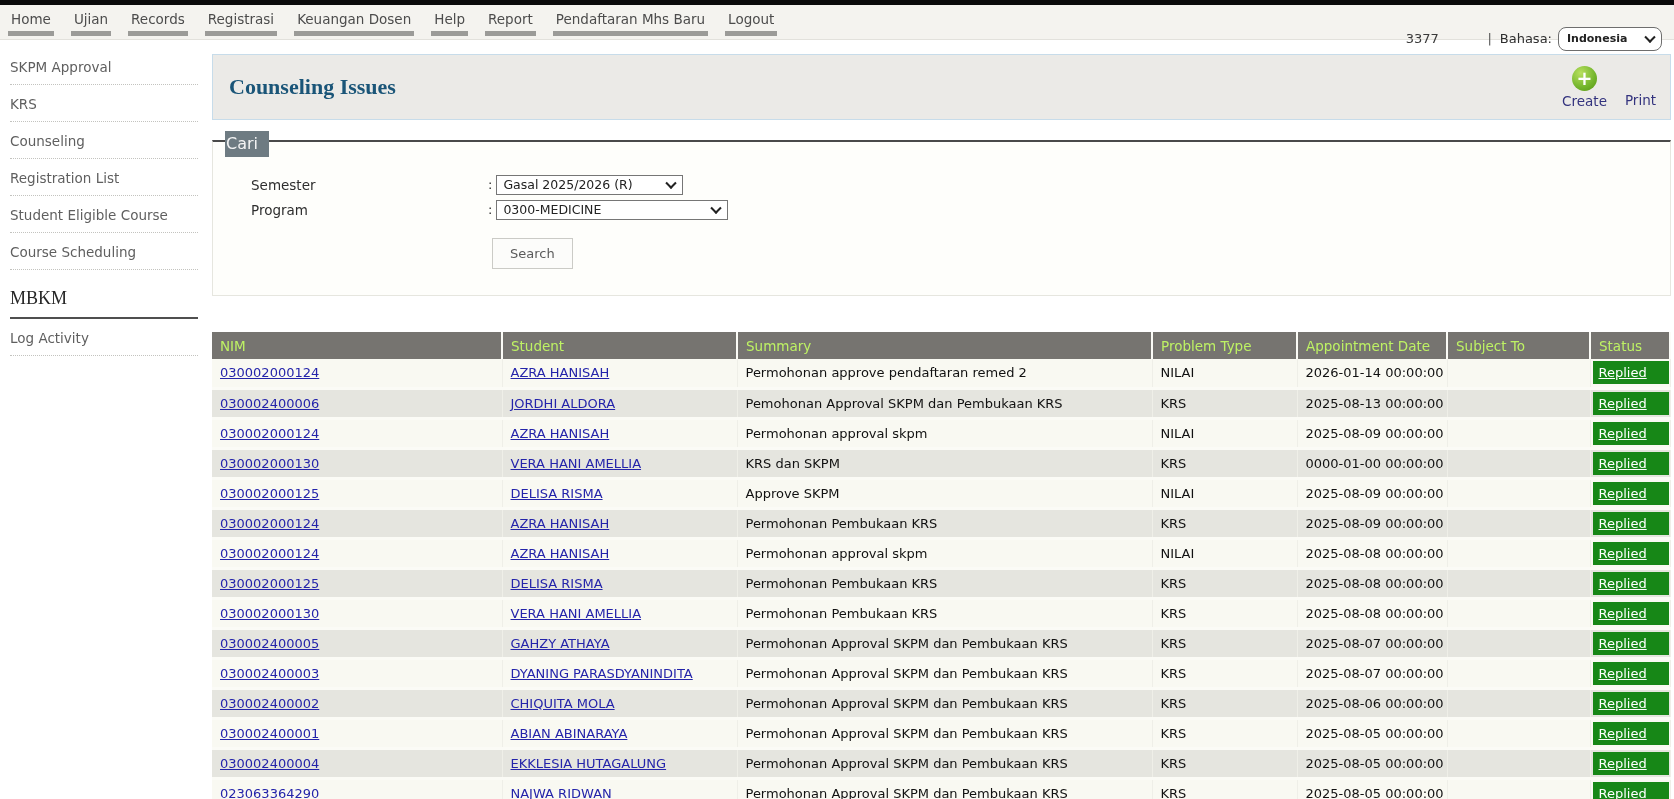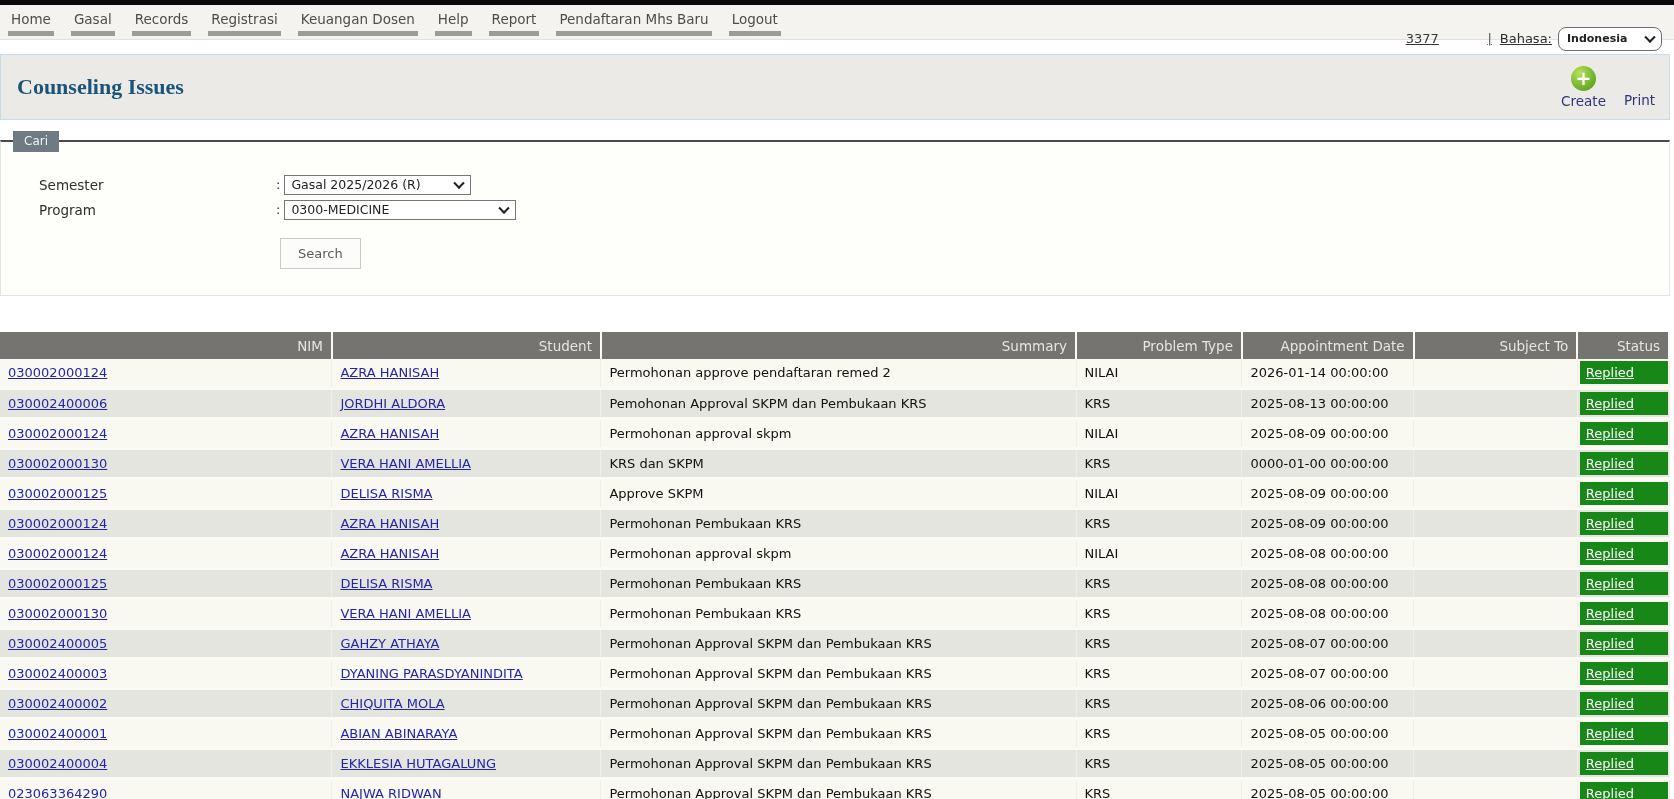--- a/index.html
+++ b/index.html
@@ -18,21 +18,21 @@
   .navbar{
     height:35px; background:#f4f3ef; border-bottom:1px solid #e2e1dc;
     display:flex; justify-content:space-between; align-items:flex-start;
     padding:6px 8px 0 8px;
   }
   .nav-items{display:flex; gap:17px; flex-wrap:nowrap;}
   .nav-item{
     display:inline-block; color:#4c4c4c; text-decoration:none; font-size:13.5px;
     padding:0 3px 4px 3px; border-bottom:5px solid var(--c-nav-underline); cursor:pointer;
   }
-  .nav-right{display:flex; align-items:center; gap:6px; padding-right:4px; margin-top:-1px;text-decoration:underline;}
+  .nav-right{display:flex; align-items:center; gap:6px; padding-right:4px; margin-top:-1px;}
   .uid{font-size:13px; color:#3a3a3a;}
   .urole{font-style:italic; font-size:11px; color:#3a3a3a;margin-top:44px;}
   .sep{color:#555; margin:0 2px;}
   .lang-label{font-size:13px; color:#2e2e2e;}
   .select-wrap{position:relative; display:inline-block;}
   .select-wrap select{
     appearance:none; -webkit-appearance:none;
     border:1px solid #6e6e6e; border-radius:8px; background:#fff;
     font-family:"DejaVu Sans",sans-serif; color:#222; cursor:pointer;
   }
@@ -74,37 +74,37 @@
   .action-label{color:#33337e; font-size:13.5px;}
   .print-btn{cursor:pointer; text-decoration:none; padding-bottom:1px;}
   
   .search-panel{
     position:relative; margin-top:20px; background:#fefefb;
     border:1px solid #e6e6df; border-top:2px solid #4a4a4a;
     padding:30px 0 26px 38px; min-height:148px;
   }
   .legend{
     position:absolute; top:-11px; left:12px; background:var(--c-legend-slate);
-    color:#f3f3f3; font-size:12px; padding:3px 11px 4px 11px;
+    color:#f3f3f3; font-size:16px; padding:3px 11px 4px 1px;
   }
   .form-row{display:flex; align-items:center; height:25px;}
   .form-label{width:237px; color:#2e2e2e; font-size:13.5px;}
   .colon{margin-right:4px; color:#2e2e2e;}
   .field-wrap select{height:20px; font-size:12.5px; padding:1px 24px 1px 6px; border-radius:0; border-color:#767676;}
   .form-row:nth-child(1) .field-wrap select{width:187px;}
   .form-row:nth-child(2) .field-wrap select{width:232px;}
   .search-btn{
     margin:16px 0 0 241px; background:#fcfcfa; border:1px solid #cbcbc6; color:#5a5a5a;
     font-size:13px; padding:7px 17px; cursor:pointer; font-family:"DejaVu Sans",sans-serif;
   }
   
   .issues-table{margin-top:36px; width:100%; border-collapse:collapse; table-layout:fixed;}
   .issues-table th{
-    background:var(--c-header-gray); color:#e5e5e5; font-weight:normal; font-size:13.5px;
-    text-align:right; padding:5px 8px; height:27px;
+    background:var(--c-header-gray); color:#bef264; font-weight:normal; font-size:13.5px;
+    text-align:left; padding:5px 8px; height:27px;
     border-right:2px solid #fbfbf6;
   }
   .issues-table td{
     font-size:13px; padding:5px 8px; height:29px; color:#111;
     border-right:1px solid #efefe8; border-bottom:3px solid #fbfbf6;
     overflow:hidden; white-space:nowrap;
   }
   .issues-table tr:nth-child(odd) td{background:var(--c-row-odd);}
   .issues-table tr:nth-child(even) td{background:var(--c-row-even);}
   .issues-table a{color:var(--c-link-blue); text-decoration:underline; cursor:pointer;}
@@ -115,21 +115,21 @@
   }
 </style>
 </head>
 <body>
 
 <div class="black-bar"></div>
 
 <div class="navbar">
   <nav class="nav-items" id="nav-items">
       <a class="nav-item">Home</a>
-      <a class="nav-item">Gasal</a>
+      <a class="nav-item">Ujian</a>
       <a class="nav-item">Records</a>
       <a class="nav-item">Registrasi</a>
       <a class="nav-item">Keuangan Dosen</a>
       <a class="nav-item">Help</a>
       <a class="nav-item">Report</a>
       <a class="nav-item">Pendaftaran Mhs Baru</a>
       <a class="nav-item">Logout</a>
     </nav>
   <div class="nav-right">
     <span class="uid">3377</span>
@@ -139,20 +139,34 @@
     <span class="select-wrap lang-wrap">
       <select>
         <option>Indonesia</option>
       </select>
       <span class="chev"></span>
     </span>
   </div>
 </div>
 
 <div class="layout">
+  <aside class="sidebar">
+    <div id="sidebar-top">
+        <a class="side-item">SKPM Approval</a>
+        <a class="side-item">KRS</a>
+        <a class="side-item">Counseling</a>
+        <a class="side-item">Registration List</a>
+        <a class="side-item">Student Eligible Course</a>
+        <a class="side-item">Course Scheduling</a>
+      </div>
+    <div class="side-section">MBKM</div>
+    <div id="sidebar-bottom">
+        <a class="side-item">Log Activity</a>
+      </div>
+  </aside>
 
   <main class="main">
     <div class="title-panel">
       <h1 class="page-title">Counseling Issues</h1>
       <div class="actions">
         <a class="create-btn">
           <span class="plus-icon">+</span>
           <span class="action-label">Create</span>
         </a>
         <a class="print-btn action-label">Print</a>

